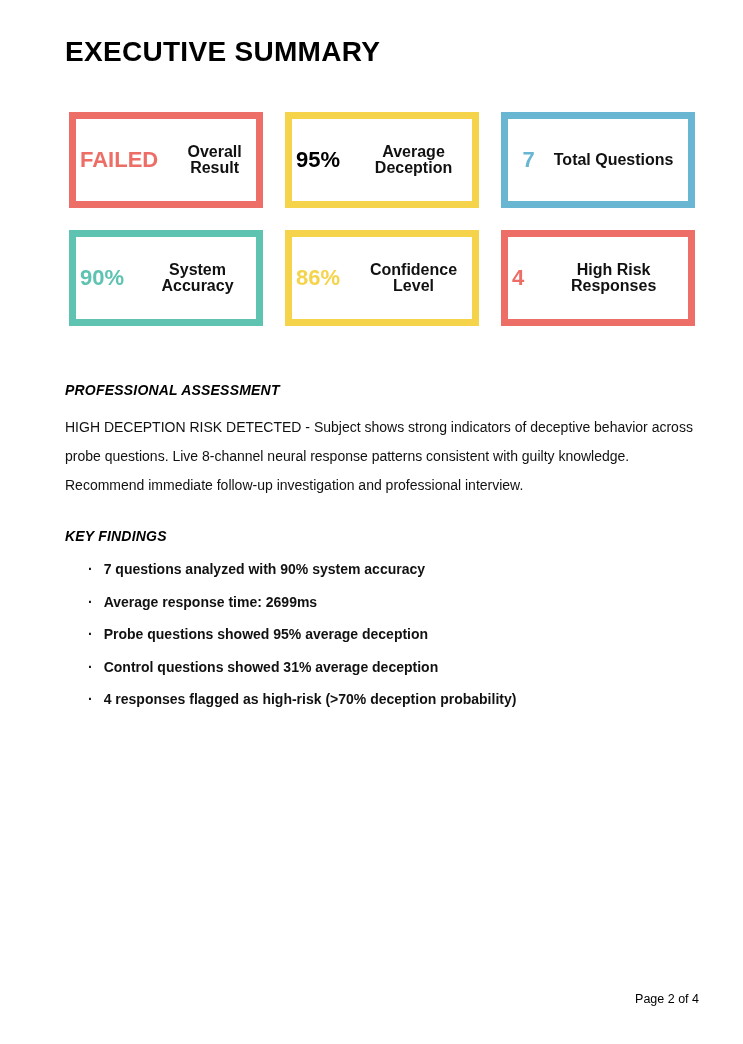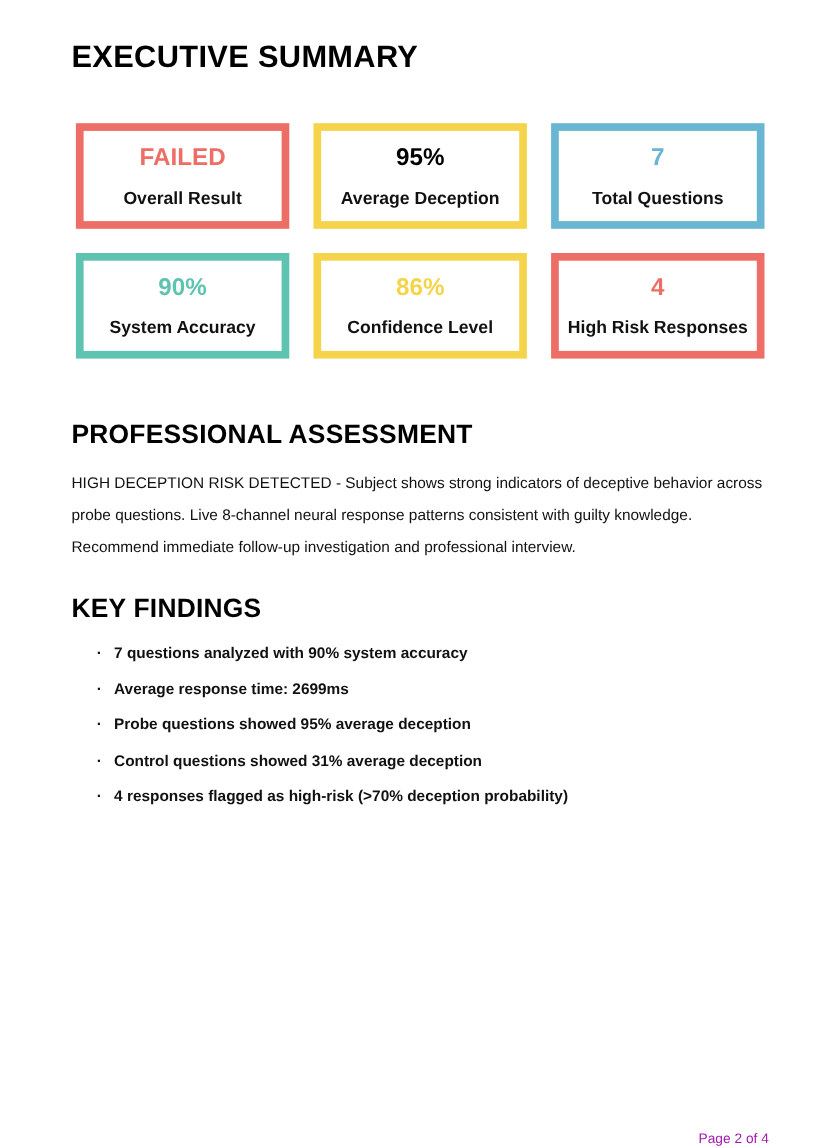--- a/index.html
+++ b/index.html
@@ -26,42 +26,43 @@
     margin-top: 40px;
     display: grid;
     grid-template-columns: repeat(3, 1fr);
     gap: 14px;
   }
   .card {
     height: 96px;
     border: 7px solid #cccccc; 
     background: #ffffff;
     display: flex;
-    flex-direction: column;
+    flex-direction: row;
     align-items: center;
     justify-content: center;
     gap: 11px;
     text-align: center;
   }
   .card-value {
     font-size: 22px;
     font-weight: bold;
     line-height: 1;
   }
   .card-label {
     font-size: 16px;
     font-weight: bold;
     color: #111111;
     line-height: 1;
   }
   .section-heading {
-    font-size: 24px;
+    font-size: 14px;
     font-weight: bold;
     color: #000000;
     letter-spacing: 0.2px;
+    font-style: italic;
   }
   .assessment-heading { margin-top: 52px; }
   .assessment-body {
     margin-top: 15px;
     font-size: 14px;
     line-height: 29px;
     color: #111111;
     max-width: 650px;
   }
   .findings-heading { margin-top: 28px; }
@@ -76,24 +77,24 @@
     font-size: 14px;
     font-weight: bold;
     color: #111111;
   }
   .finding .bullet {
     margin-right: 7px;
     font-weight: bold;
   }
   .page-footer {
     position: absolute;
-    top: 1012px;
+    top: 976px;
     right: 44px;
     font-size: 12.5px;
-    color: #a21caf;
+    color: #000000;
   }
 </style>
 </head>
 <body>
 
 <div class="page">
 
   <h1 class="page-title">EXECUTIVE SUMMARY</h1>
 
   <div class="cards">

